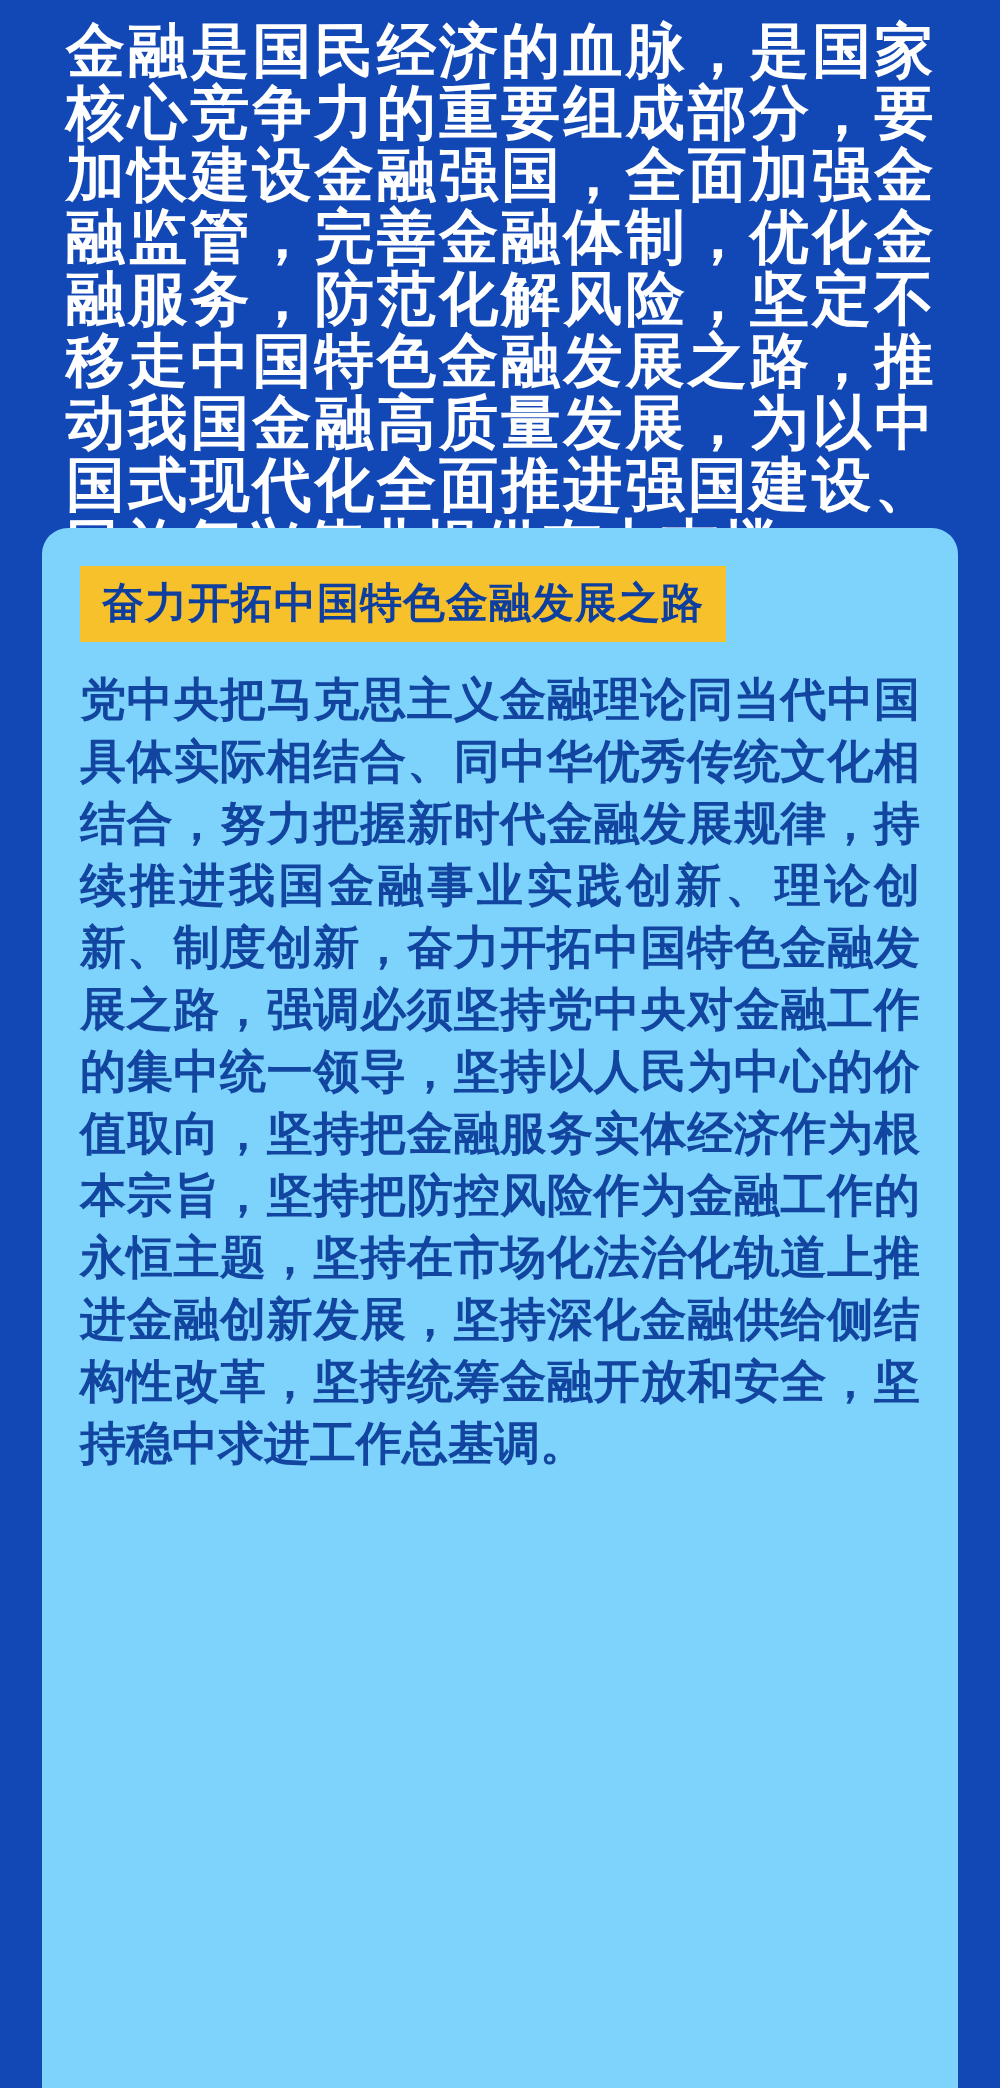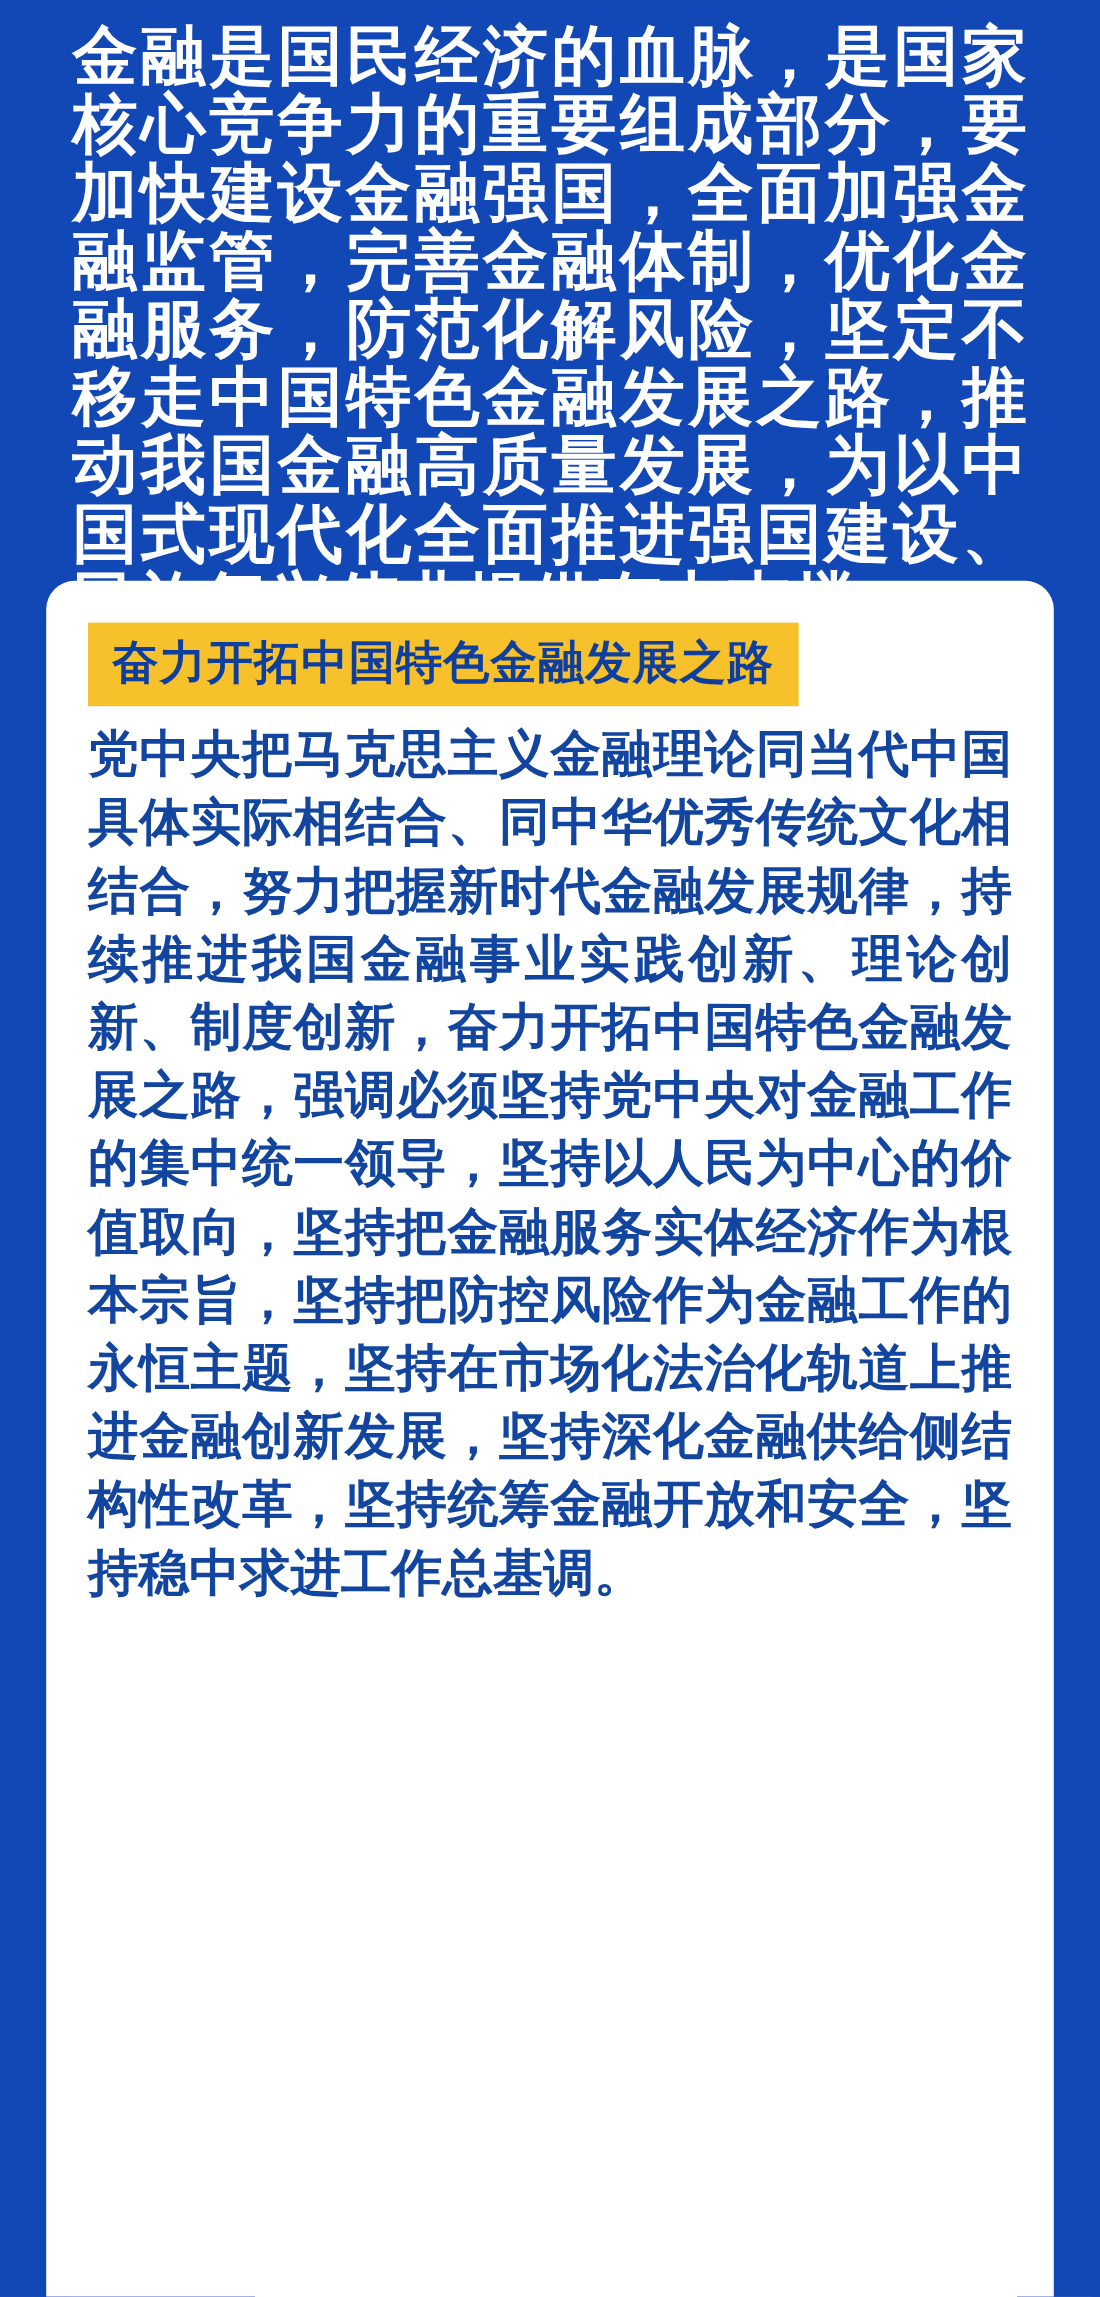--- a/index.html
+++ b/index.html
@@ -54,21 +54,21 @@
     font-family: "Liberation Serif", "DejaVu Serif", serif;
   }
 
   
   .card {
     position: absolute;
     left: 42px;
     top: 528px;
     width: 916px;
     height: 1560px;
-    background: #ffffff;
+    background: #7dd3fc;
     border-radius: 26px 26px 0 0;
     box-sizing: border-box;
     padding: 38px 38px 0 38px;
     overflow: hidden;
   }
   .card-title-wrap {
     width: 100%;
     display: flex;
   }
   .card-title {
@@ -77,28 +77,28 @@
     color: #0f3f9e;
     font-size: 42px;
     line-height: 1;
     font-weight: 700;
     padding: 16px 22px 18px 22px;
     letter-spacing: 1px;
     font-family: "Liberation Serif", "DejaVu Serif", serif;
     white-space: nowrap;
   }
   .card-body {
-    margin-top: 16px;
+    margin-top: 26px;
     color: #12459f;
     font-size: 46px;
     line-height: 62px;
     font-weight: 700;
     text-align: justify;
     text-justify: inter-ideograph;
-    font-family: Liberation Mono, monospace;
+    font-family: Liberation Sans, sans-serif;
   }
 </style>
 </head>
 <body>
 
 <div class="page">
 
   <div class="left-edge"></div>
   <div class="right-edge"></div>
 

